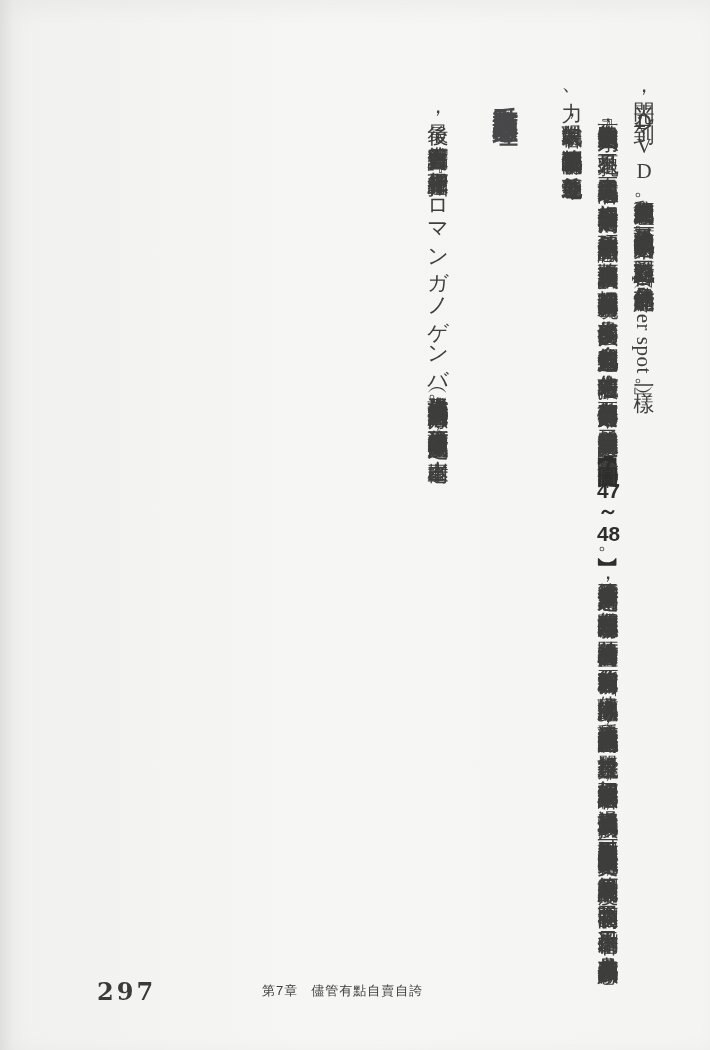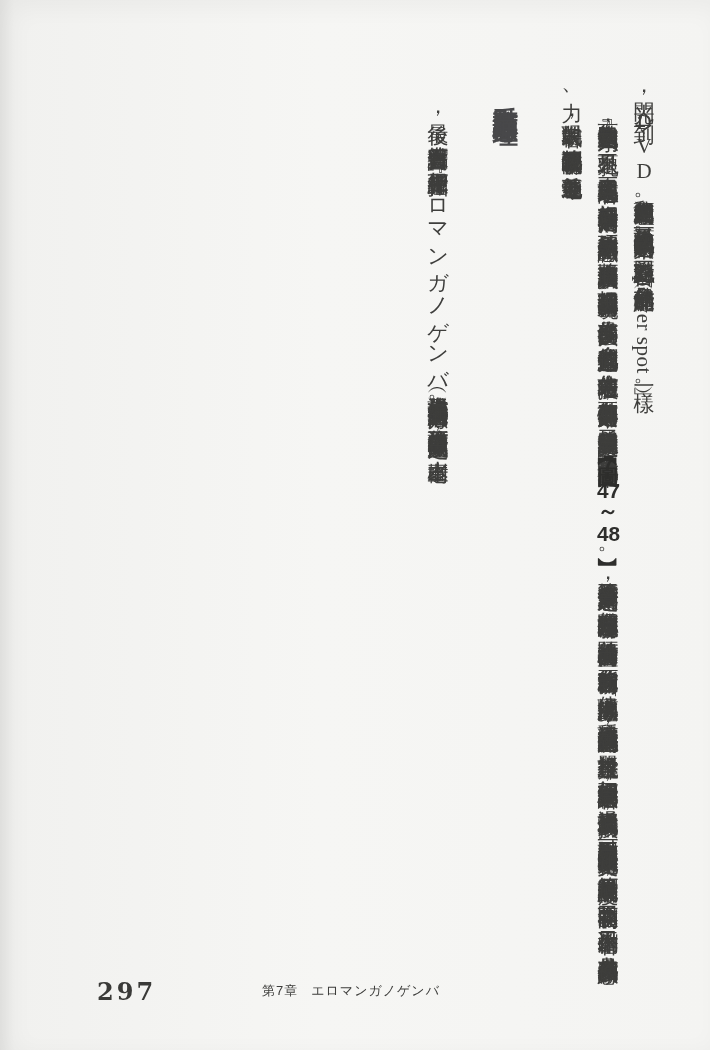--- a/index.html
+++ b/index.html
@@ -94,16 +94,16 @@
     <p class="para indent"><span>而矢吹健太朗作畫的『出包王女』系列，不只是乳頭，更完美地運用了各種若隱若現、好像看得到但又看不清楚的描寫，巧妙地利用人類的錯覺和深層意識，將畫面直接傳送到讀者大腦，把若隱若現技巧發揮到了藝術的境界。本部作品多采多姿的技法，我們在其他章節也已介紹過；本作中的若隱若現技巧，甚至在故事和賣肉情節的樂趣外，加入了錯覺圖和隱藏圖的解謎要素，為其他漫畫展現了一種全新的閱讀樂趣</span><strong class="figref"><span>【圖</span><span class="tcy">7</span><span>-</span><span class="tcy">47</span><span>～</span><span class="tcy">48</span><span>】</span></strong><span>。儘管不清楚究竟有多少是作者刻意為之，但有粉絲在閱讀這部作品時發現，若隔著光線去看繪有內褲的畫面，背頁的線條就會印到前面，使內褲上浮現「魔法的線條」。這種透寫現象只能在紙質較差的雜誌上見到，於單行本上很難重現。如何把不能被看到的匠心讓別人看見，反過來把修正當成表現工具的技術，可以說正是因為有管制和規定的存在才會發展出來的日本漫畫之獨特文化。管制原本是為了縮限表現的幅度，為了限制而存在的，不過日本的創作者，尤其是成人和賣肉系作品作家的想像力、對表現的執著，讓他們甚至連修正都能吸收，並蓬勃地發展至今。</span></p>
 
     <h2 class="heading">重點遮蔽的心理原理</h2>
 
     <p class="para indent">最後，儘管有點自賣自誇，但筆者想介紹一下拙作『エロマンガノゲンバ（成人漫畫工作現場）』解決封面不能露點問題的方法。該作的封面是由筆者最尊敬的成人漫畫之一，山本直樹老</p>
 
   </main>
 
   <footer>
     <div class="page-number">297</div>
-    <div class="chapter-line"><span>第7章</span><span class="chapter-gap"></span><span>エロマンガノゲンバ</span></div>
+    <div class="chapter-line"><span>第7章</span><span class="chapter-gap"></span><span>儘管有點自賣自誇</span></div>
   </footer>
 
 </div>
 
 </body></html>

